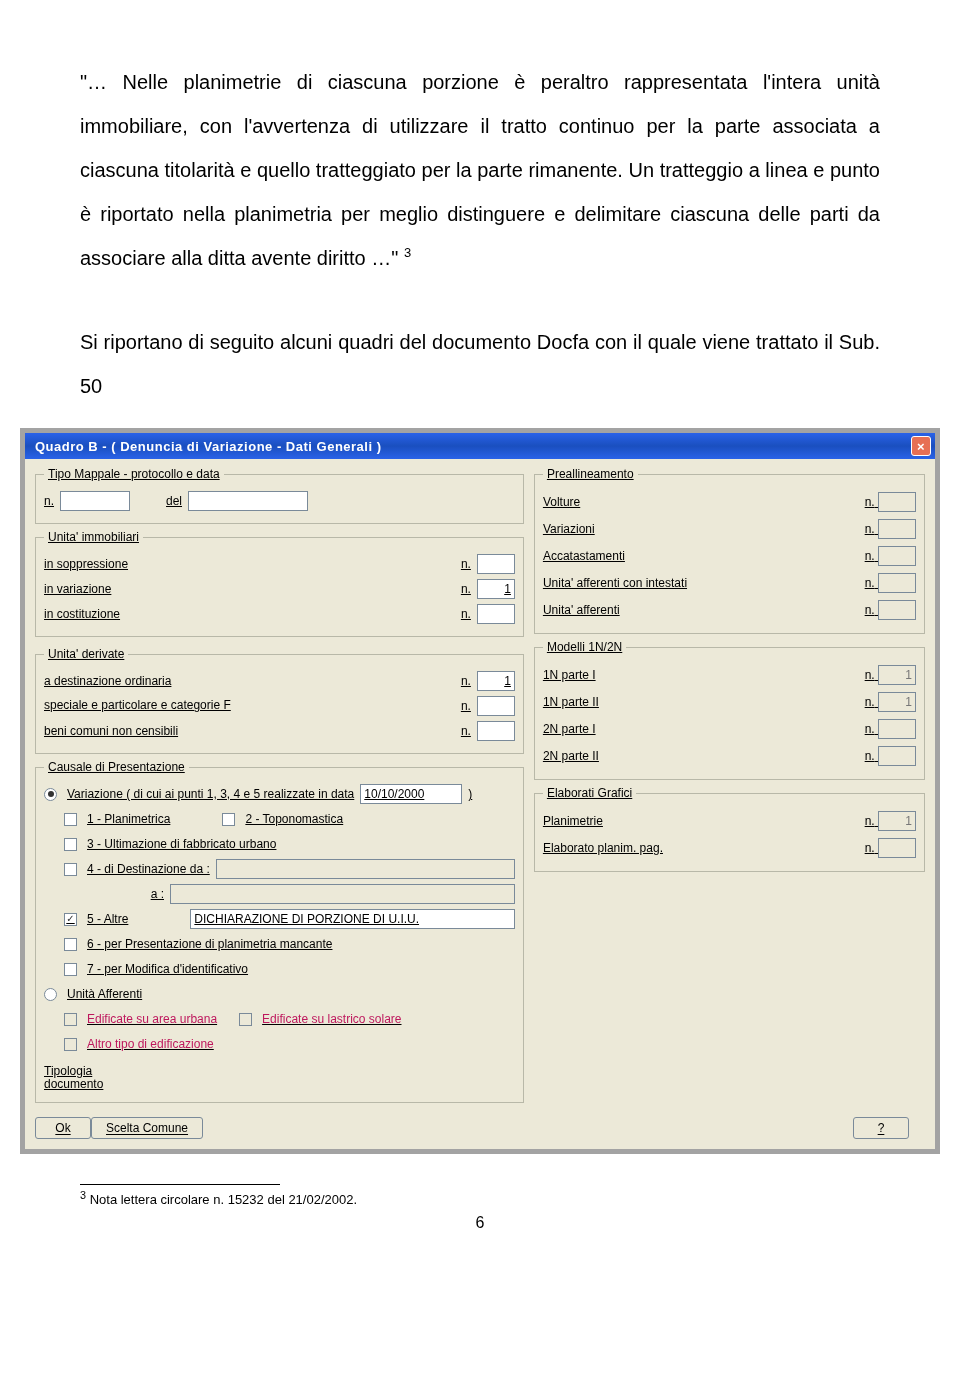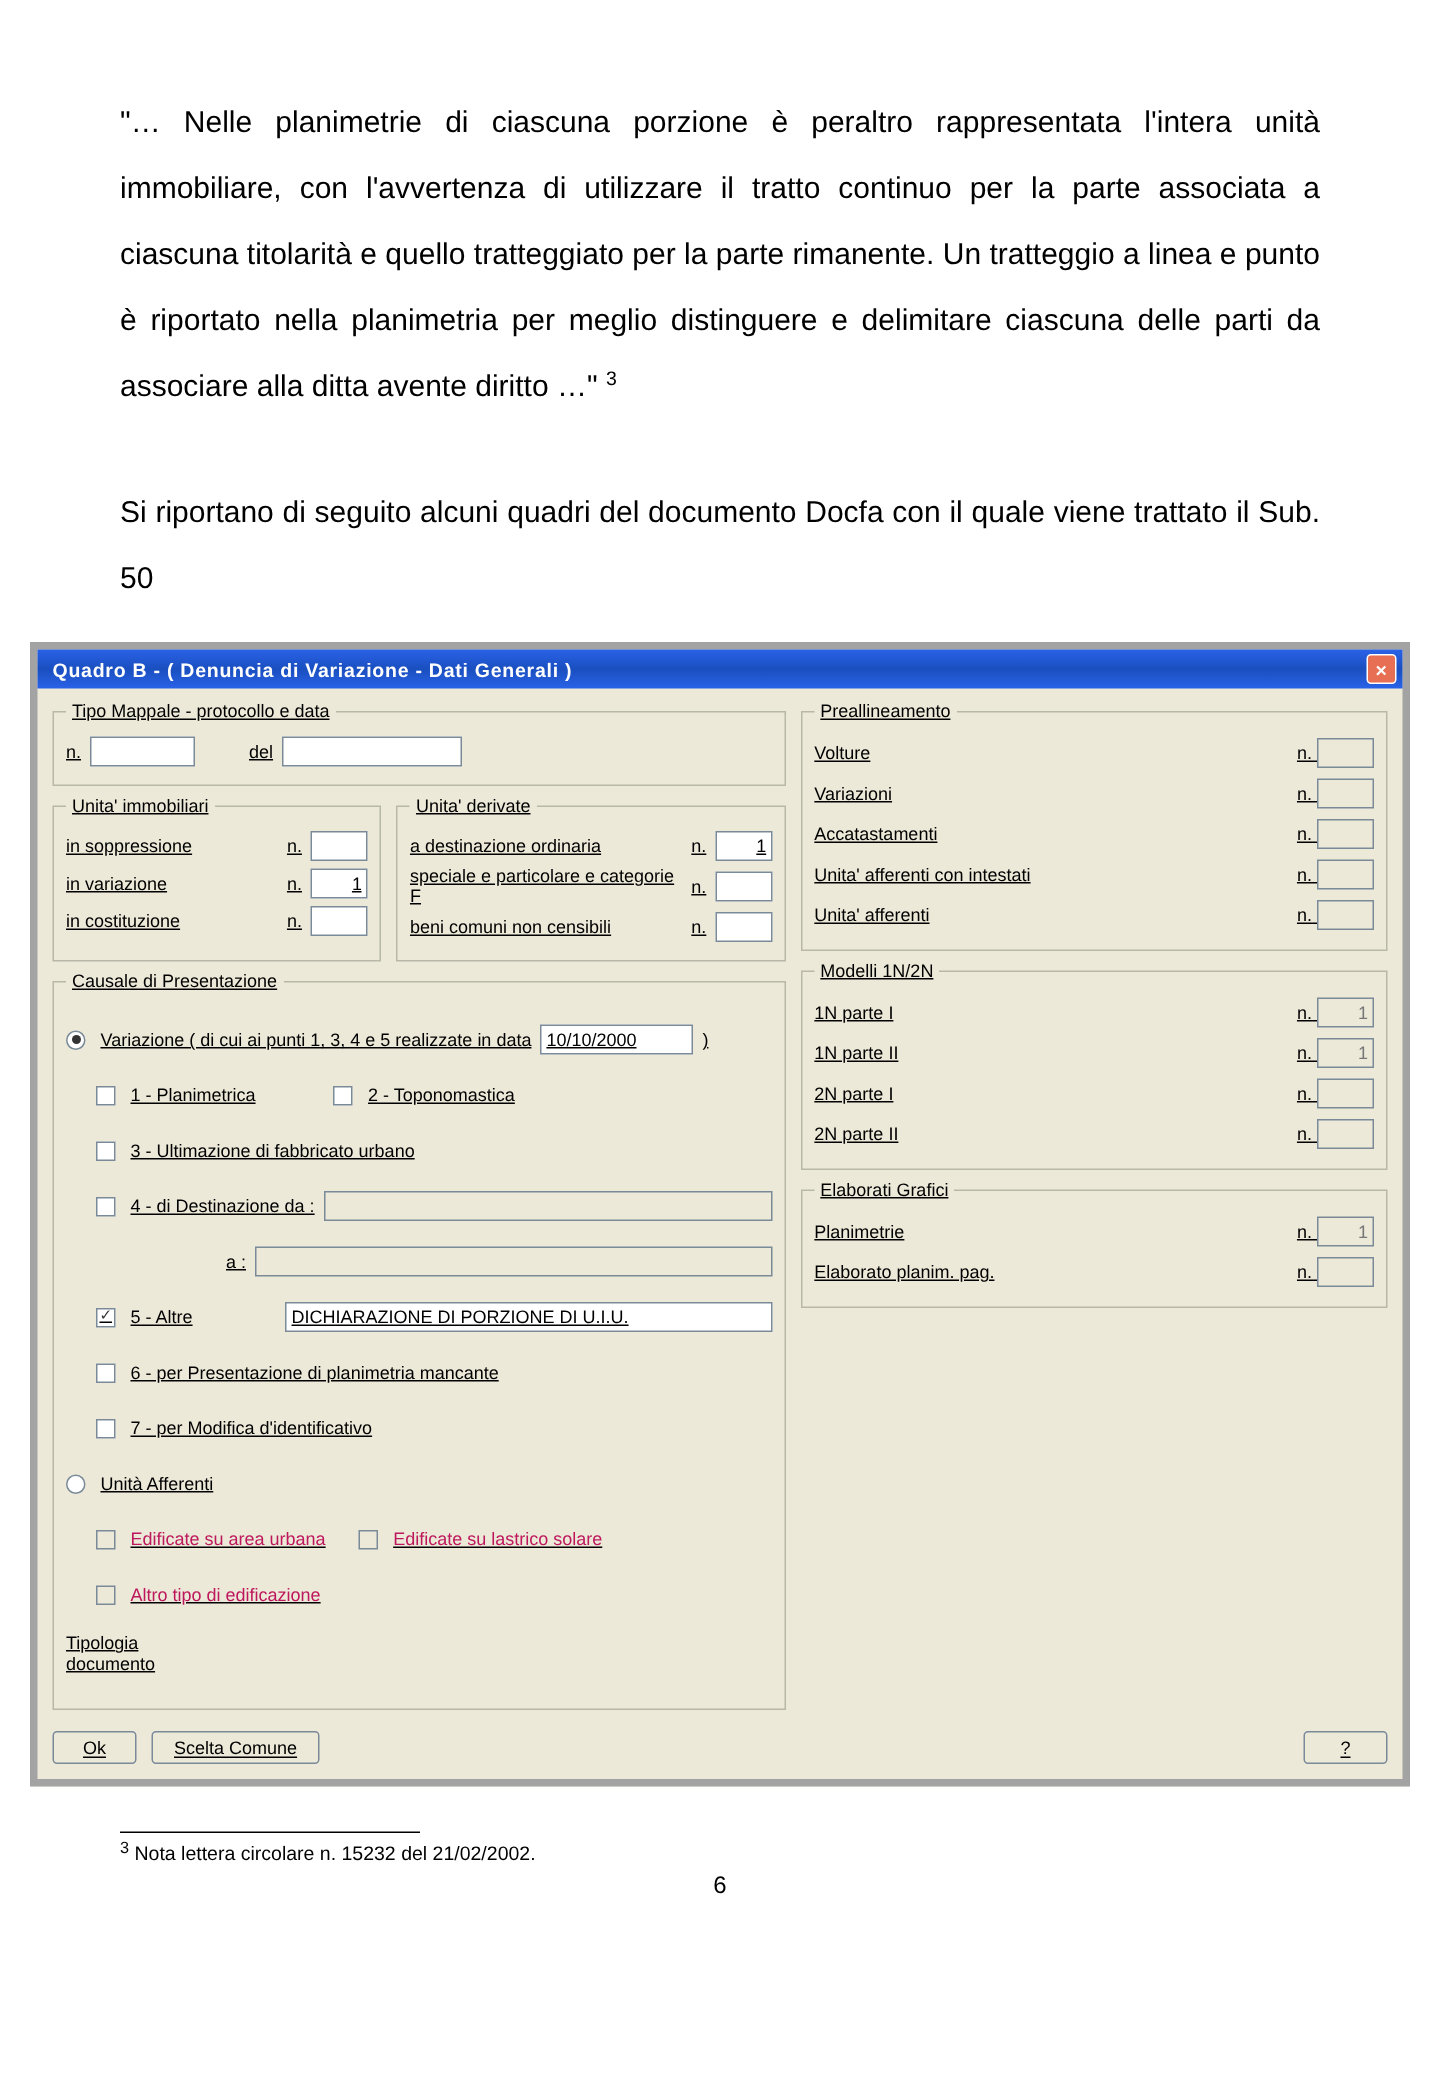--- a/index.html
+++ b/index.html
@@ -85,37 +85,37 @@
     font-family: Tahoma, Arial, sans-serif;
   }
   input[readonly], .ro {
     background: #ece9d8;
     color: #777;
   }
   .inp-n { width: 38px; text-align: right; }
   .inp-d { width: 120px; }
   .inp-dv { width: 102px; }
   .two {
-    display: flex; gap: 10px;
+    display: flex; gap: 10px; flex-direction: column;
   }
   .radio, .check {
     width: 13px; height: 13px;
     background: #fff;
     border: 1px solid #7a8a99;
     display: inline-flex;
     align-items: center; justify-content: center;
     margin-right: 4px;
     flex: none;
   }
   .radio { border-radius: 50%; }
   .radio.sel::after { content:""; width:6px; height:6px; background:#333; border-radius:50%; }
   .check.sel::after { content:"✓"; font-size:10px; color:#333; line-height:1; }
   .causal-row {
     display: flex; align-items: center; gap: 6px;
-    margin: 15px 0; min-height: 22px;
+    margin: 3px 0; min-height: 22px;
   }
   .causal-row .check, .causal-row .radio { flex: none; }
   .disabled { color: #be185d; }
   .pill-row {
     display: flex; align-items: center;
     justify-content: space-between;
     margin: 3px 0; min-height: 24px;
   }
   .select {
     display: flex; align-items: center; justify-content: space-between;
@@ -123,22 +123,22 @@
     height: 22px; padding: 0 0 0 4px;
     flex: 1;
   }
   .select .arrow {
     width: 18px; height: 20px;
     background: #dcdccd;
     border-left: 1px solid #aaa;
     display: flex; align-items: center; justify-content: center;
   }
   .btnbar {
-    display: flex; align-items: flex-end; gap: 10px;
-    padding: 4px 10px 10px 10px;
+    display: flex; align-items: flex-end; gap: 0;
+    padding: 4px 26px 10px 10px;
   }
   .winbtn {
     background: #ece9d8;
     border: 1px solid #7a8a99;
     border-radius: 3px;
     padding: 3px 14px;
     cursor: pointer;
     text-decoration: underline;
     text-underline-offset: 2px;
     min-width: 56px;

